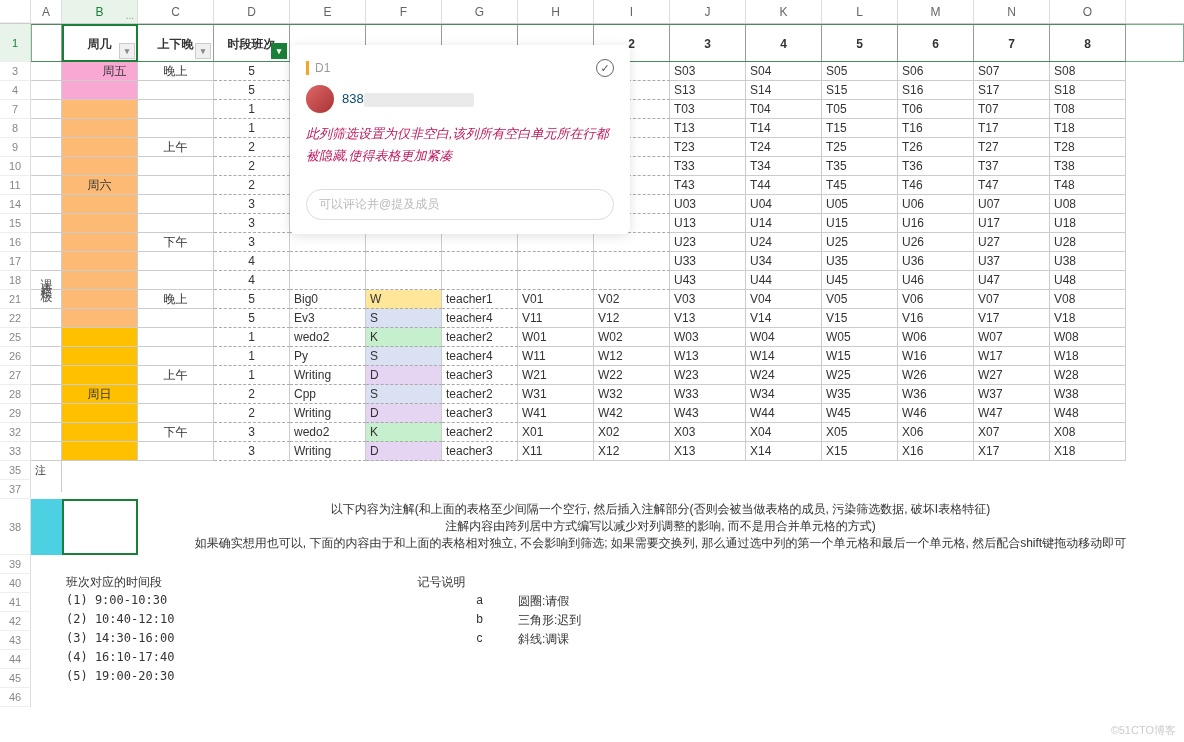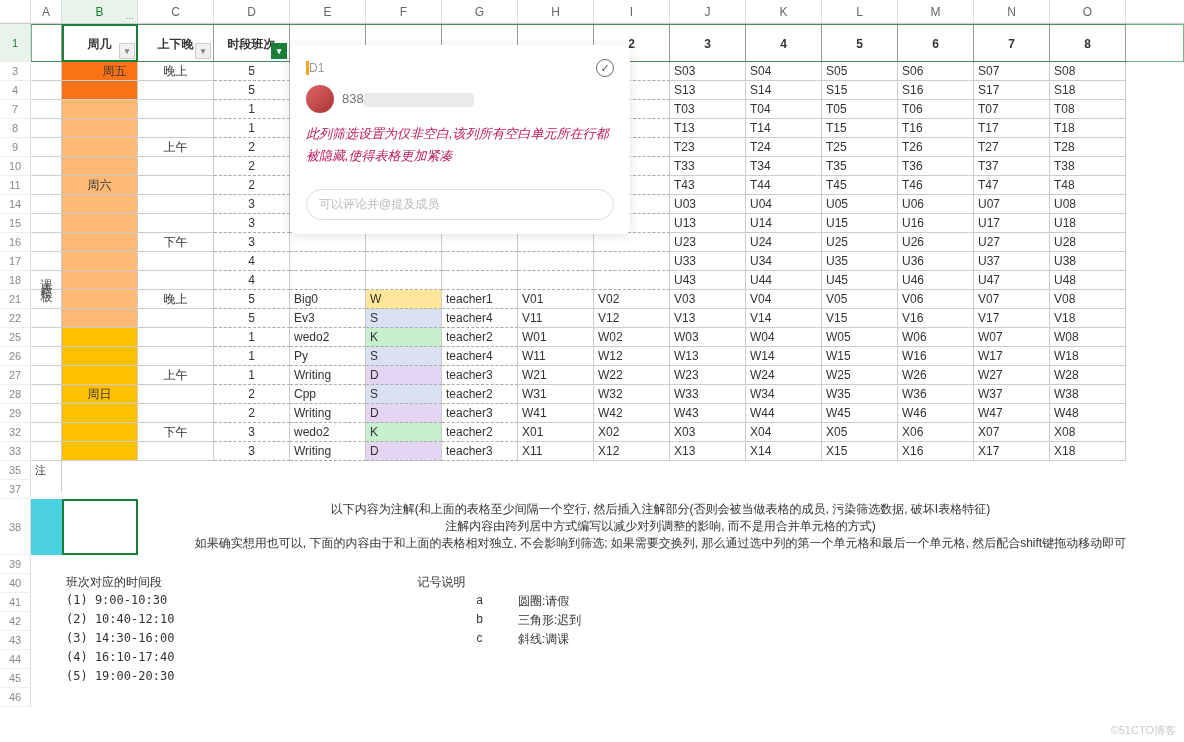--- a/index.html
+++ b/index.html
@@ -28,36 +28,36 @@
 .col-M { width: 76px; }
 .col-N { width: 76px; }
 .col-O { width: 76px; }
 .hdr-row .cell { font-weight: 700; height: 38px; line-height: 38px; border: 1px solid #999; border-left: none; }
 .hdr-row { height: 38px; }
 .hdr-row .row-head { height: 38px; line-height: 38px; }
 .dropdown { position: relative; }
 .dropdown::after { content: "▾"; position: absolute; right: 2px; bottom: 2px; font-size: 9px; color: #888; background: #f0f0f0; width: 14px; height: 14px; line-height: 14px; text-align: center; border: 1px solid #ccc; }
 .filter-on::after { background: #1a7f37; color: #fff; border-color: #1a7f37; content: "▾"; }
 .vtext { writing-mode: vertical-rl; text-orientation: upright; display: flex; align-items: center; justify-content: center; }
-.bg-pink { background: #f97316; padding-left: 34px; }
+.bg-pink { background: #f9a8d4; padding-left: 34px; }
 .bg-green { background: #fdba74; }
 .bg-orange { background: #ffc000; }
 .bg-yellow { background: #ffe699; }
 .bg-lgreen { background: #c6efce; }
 .bg-lblue { background: #d9e1f2; }
 .bg-lpurple { background: #e6d5f2; }
 .dashed-b { border-bottom: 1px dashed #aaa !important; }
 .center { text-align: center; }
 .comment-pop { position: absolute; left: 290px; top: 45px; width: 340px; background: #fff; border-radius: 6px; box-shadow: 0 2px 12px rgba(0,0,0,0.12); padding: 14px 16px; z-index: 100; font-size: 13px; color: #555; }
 .comment-pop .hdr { display: flex; justify-content: space-between; align-items: center; margin-bottom: 8px; }
 .comment-pop .hdr .ref { color: #999; font-size: 12px; }
 .comment-pop .hdr .chk { width: 18px; height: 18px; border: 1.5px solid #666; border-radius: 50%; display: flex; align-items: center; justify-content: center; font-size: 11px; }
 .comment-pop .user { display: flex; gap: 8px; margin-bottom: 10px; align-items: center; }
 .comment-pop .avatar { width: 28px; height: 28px; border-radius: 50%; background: linear-gradient(135deg,#d66,#a33); }
-.comment-pop .uname { font-size: 13px; color: #737373; }
+.comment-pop .uname { font-size: 13px; color: #0c4a6e; }
 .comment-pop .uname .blur { display:inline-block; width:110px; height:14px; background:#eaeaea; vertical-align:middle; border-radius:2px;}
 .comment-pop .body { line-height: 1.7; margin-bottom: 22px; color: #be185d; font-style: italic; }
 .comment-pop .reply-box { border: 1px solid #ddd; border-radius: 16px; padding: 6px 12px; color: #bbb; font-size: 12px; }
 .green-frame { position:absolute; border:2px solid #1a7f37; pointer-events:none; z-index:50; }
 .watermark { position:absolute; right:8px; bottom:4px; font-size:11px; color:#ccc; }
 </style>
 </head>
 <body>
 
 <div class="sheet">
@@ -616,21 +616,21 @@
     </div>
 
   <div class="green-frame" style="left:62px; top:24px; width:76px; height:38px;"></div>
   <div class="green-frame" style="left:31px; top:24px; width:1153px; height:38px; border-width:1px; opacity:.6"></div>
 
 <div class="vtext" style="position: absolute; left: 31px; top: 62px; width: 31px; height: 430px; border-right: 1px solid rgb(204, 204, 204); font-size: 12px; color: rgb(85, 85, 85); letter-spacing: 4px; display: flex; align-items: center; justify-content: center;">课表模板</div>
   </div>
 
 <div class="comment-pop">
   <div class="hdr">
-    <span style="display:flex;align-items:center">
+    <span style="display:flex;gap:6px;align-items:center">
       <span style="width:3px;height:14px;background:#f5a623;display:inline-block"></span>
       <span class="ref">D1</span>
     </span>
     <span class="chk">✓</span>
   </div>
   <div class="user">
     <div class="avatar"></div>
     <div class="uname"><span>838</span><span class="blur"></span></div>
   </div>
   <div class="body">此列筛选设置为仅非空白,该列所有空白单元所在行都被隐藏,使得表格更加紧凑</div>

